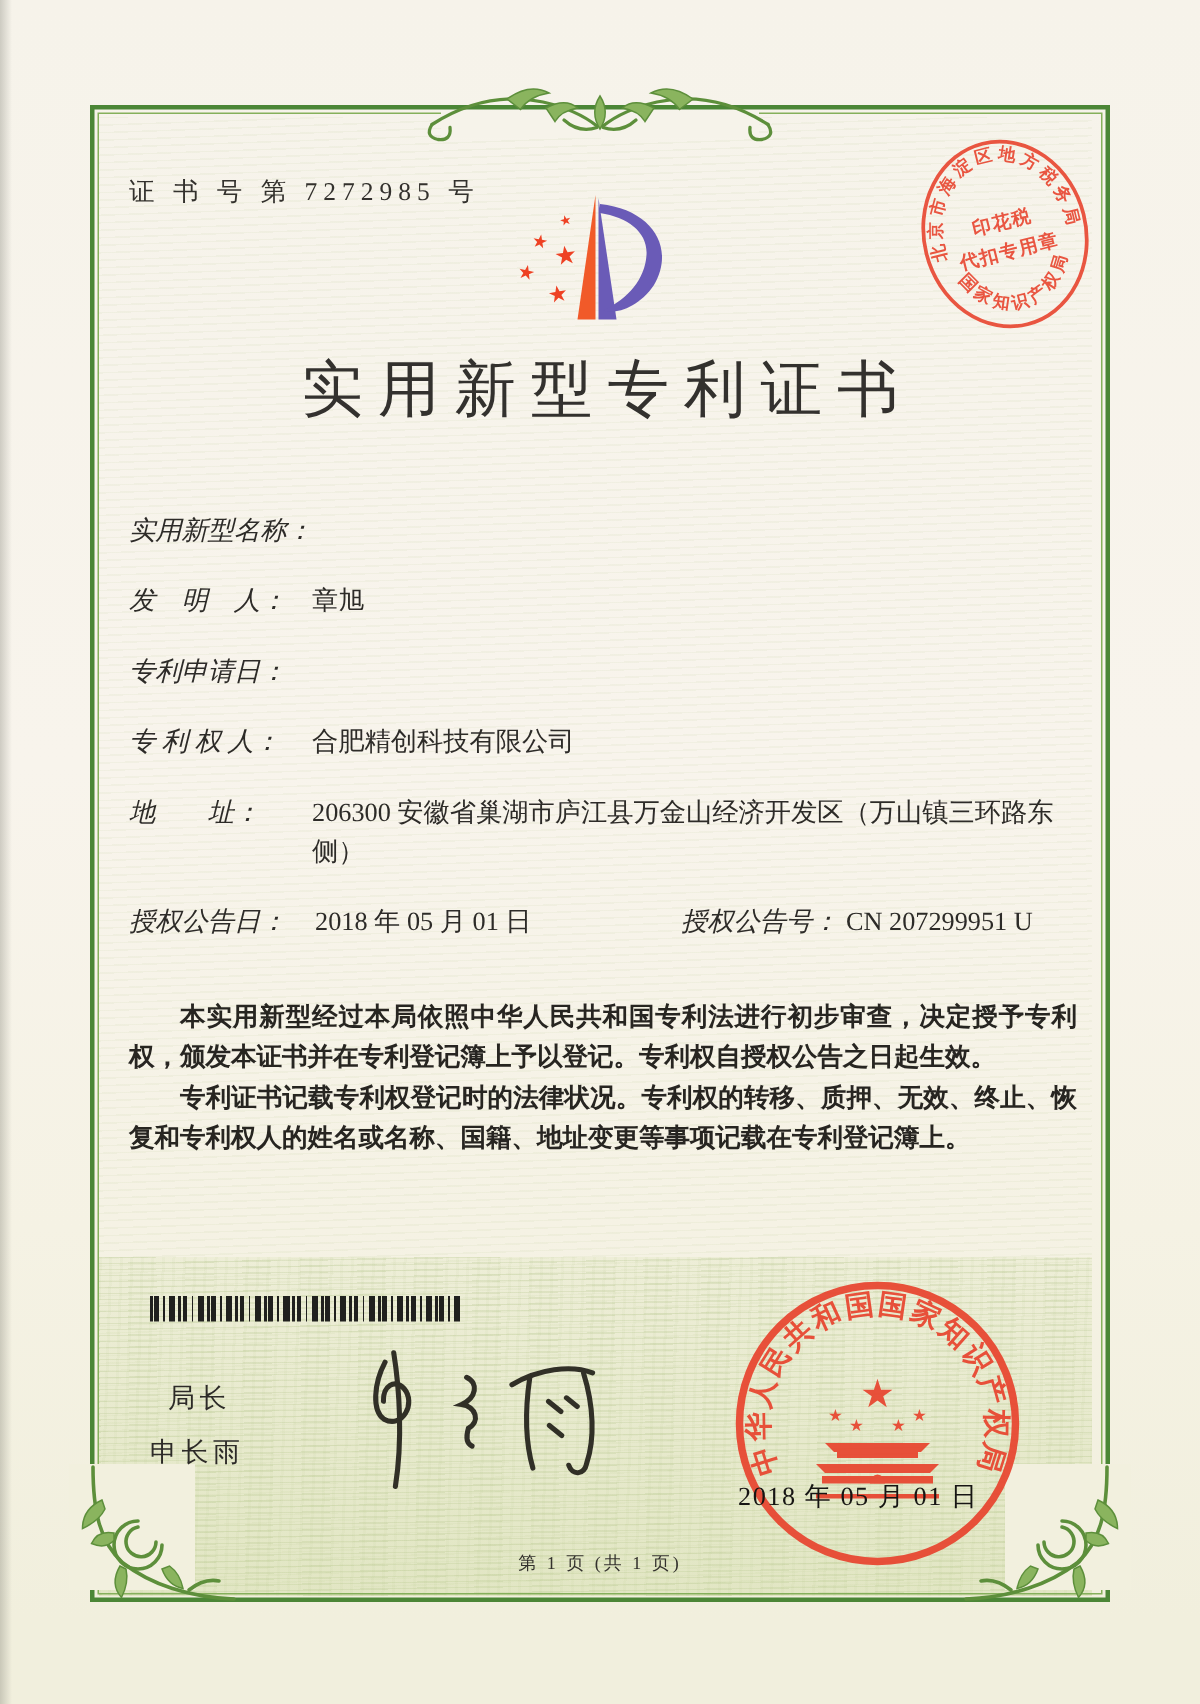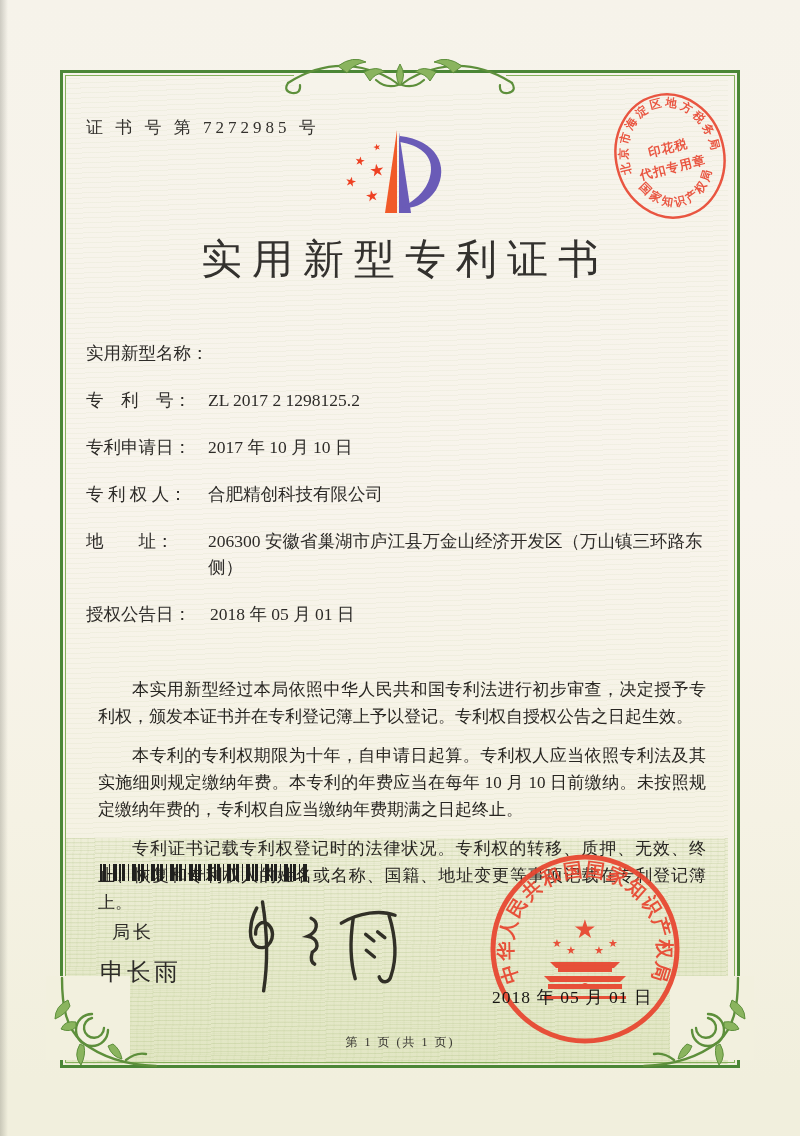--- a/index.html
+++ b/index.html
@@ -19,34 +19,34 @@
     background:linear-gradient(180deg,rgba(205,220,160,.18),rgba(198,214,150,.36)),
       repeating-linear-gradient(179deg,rgba(130,160,80,.17) 0 1px,transparent 1px 4px),
       repeating-linear-gradient(92deg,rgba(130,160,80,.05) 0 2px,transparent 2px 7px);}
   .cert-no{position:absolute;left:86px;top:116px;z-index:3;font-size:17px;letter-spacing:4px;color:#33312d;}
   .logo{position:absolute;left:326px;top:122px;z-index:3;}
   .title{position:absolute;left:0;top:232px;width:100%;z-index:3;text-align:center;
     font-size:41px;font-weight:400;letter-spacing:10px;text-indent:10px;color:#33312e;}
   
   .fields{position:absolute;left:86px;top:340px;width:636px;z-index:3;font-size:17.5px;line-height:26px;}
   .row{display:flex;margin-bottom:21px;}
-  .lab{flex:0 0 122px;white-space:pre;}
+  .lab{flex:0 0 122px;white-space:pre;font-style:italic;}
   .val{flex:1;max-width:512px;}
   .row-grant{position:relative;justify-content:space-between;}
   .pair2{position:absolute;left:368px;top:0;display:flex;}
   .pair2 .lab{flex:0 0 110px;}
   
   .paras{position:absolute;left:86px;top:664px;width:632px;z-index:3;
     font-size:17px;line-height:27px;text-align:justify;color:#272521;}
-  .paras p{margin:12px;text-indent:2em;}
+  .paras p{margin:0;text-indent:2em;font-weight:bold;}
   .barcode{position:absolute;left:100px;top:864px;width:207px;height:17px;z-index:3;
     background:repeating-linear-gradient(90deg,#20201e 0 2px,rgba(0,0,0,0) 2px 3px,#20201e 3px 6px,
       rgba(0,0,0,0) 6px 9px,#20201e 9px 10px,rgba(0,0,0,0) 10px 13px,#20201e 13px 17px,rgba(0,0,0,0) 17px 19px);}
   .sig-title{position:absolute;left:112px;top:920px;z-index:4;font-size:18px;letter-spacing:3px;}
-  .sig-name{position:absolute;left:100px;top:956px;z-index:4;font-size:24px;letter-spacing:3px;}
+  .sig-name{position:absolute;left:100px;top:956px;z-index:4;font-size:18px;letter-spacing:3px;}
   .signature{position:absolute;left:220px;top:894px;z-index:4;transform:rotate(-2deg);}
   .seal{position:absolute;left:486px;top:850px;z-index:5;opacity:.93;}
   .seal-date{position:absolute;left:492px;top:985px;z-index:6;font-size:17.5px;letter-spacing:1px;color:#161513;}
   .stamp{position:absolute;left:600px;top:80px;z-index:5;transform:rotate(-14deg);opacity:.9;}
   .footer{position:absolute;left:0;top:1034px;width:100%;z-index:3;text-align:center;font-size:12px;letter-spacing:2px;color:#33312d;}
   .orn{position:absolute;z-index:4;}
   svg text{font-family:"Liberation Serif","DejaVu Serif",serif;}
 </style>
 </head>
 <body>
@@ -125,44 +125,46 @@
     </g>
   </svg>
 
   <div class="title">实用新型专利证书</div>
 
   <div class="fields">
     <div class="row">
       <span class="lab">实用新型名称：</span>
     </div>
     <div class="row">
-      <span class="lab">专　利　号：</span>
-      <span class="val">ZL 2017 2 1298125.2</span>
+      <span class="lab">发　明　人：</span>
+      <span class="val">章旭</span>
     </div>
     <div class="row">
       <span class="lab">专利申请日：</span>
-      <span class="val">2017 年 10 月 10 日</span>
     </div>
     <div class="row">
       <span class="lab">专 利 权 人：</span>
       <span class="val">合肥精创科技有限公司</span>
     </div>
     <div class="row">
       <span class="lab">地　　址：</span>
       <span class="val">206300 安徽省巢湖市庐江县万金山经济开发区（万山镇三环路东侧）</span>
     </div>
     <div class="row row-grant">
       <span class="lab">授权公告日：</span>
       <span class="val">2018 年 05 月 01 日</span>
+      <span class="pair2">
+        <span class="lab">授权公告号：</span>
+        <span class="val">CN 207299951 U</span>
+      </span>
     </div>
   </div>
 
   <div class="paras">
     <p>本实用新型经过本局依照中华人民共和国专利法进行初步审查，决定授予专利权，颁发本证书并在专利登记簿上予以登记。专利权自授权公告之日起生效。</p>
-    <p>本专利的专利权期限为十年，自申请日起算。专利权人应当依照专利法及其实施细则规定缴纳年费。本专利的年费应当在每年 10 月 10 日前缴纳。未按照规定缴纳年费的，专利权自应当缴纳年费期满之日起终止。</p>
     <p>专利证书记载专利权登记时的法律状况。专利权的转移、质押、无效、终止、恢复和专利权人的姓名或名称、国籍、地址变更等事项记载在专利登记簿上。</p>
   </div>
 
   <div class="barcode"></div>
 
   <div class="sig-title">局长</div>
   <div class="sig-name">申长雨</div>
 
   <svg class="signature" width="195" height="100" viewBox="0 0 195 100">
     <g stroke="#222019" stroke-width="3.4" fill="none" stroke-linecap="round" opacity="0.92">

